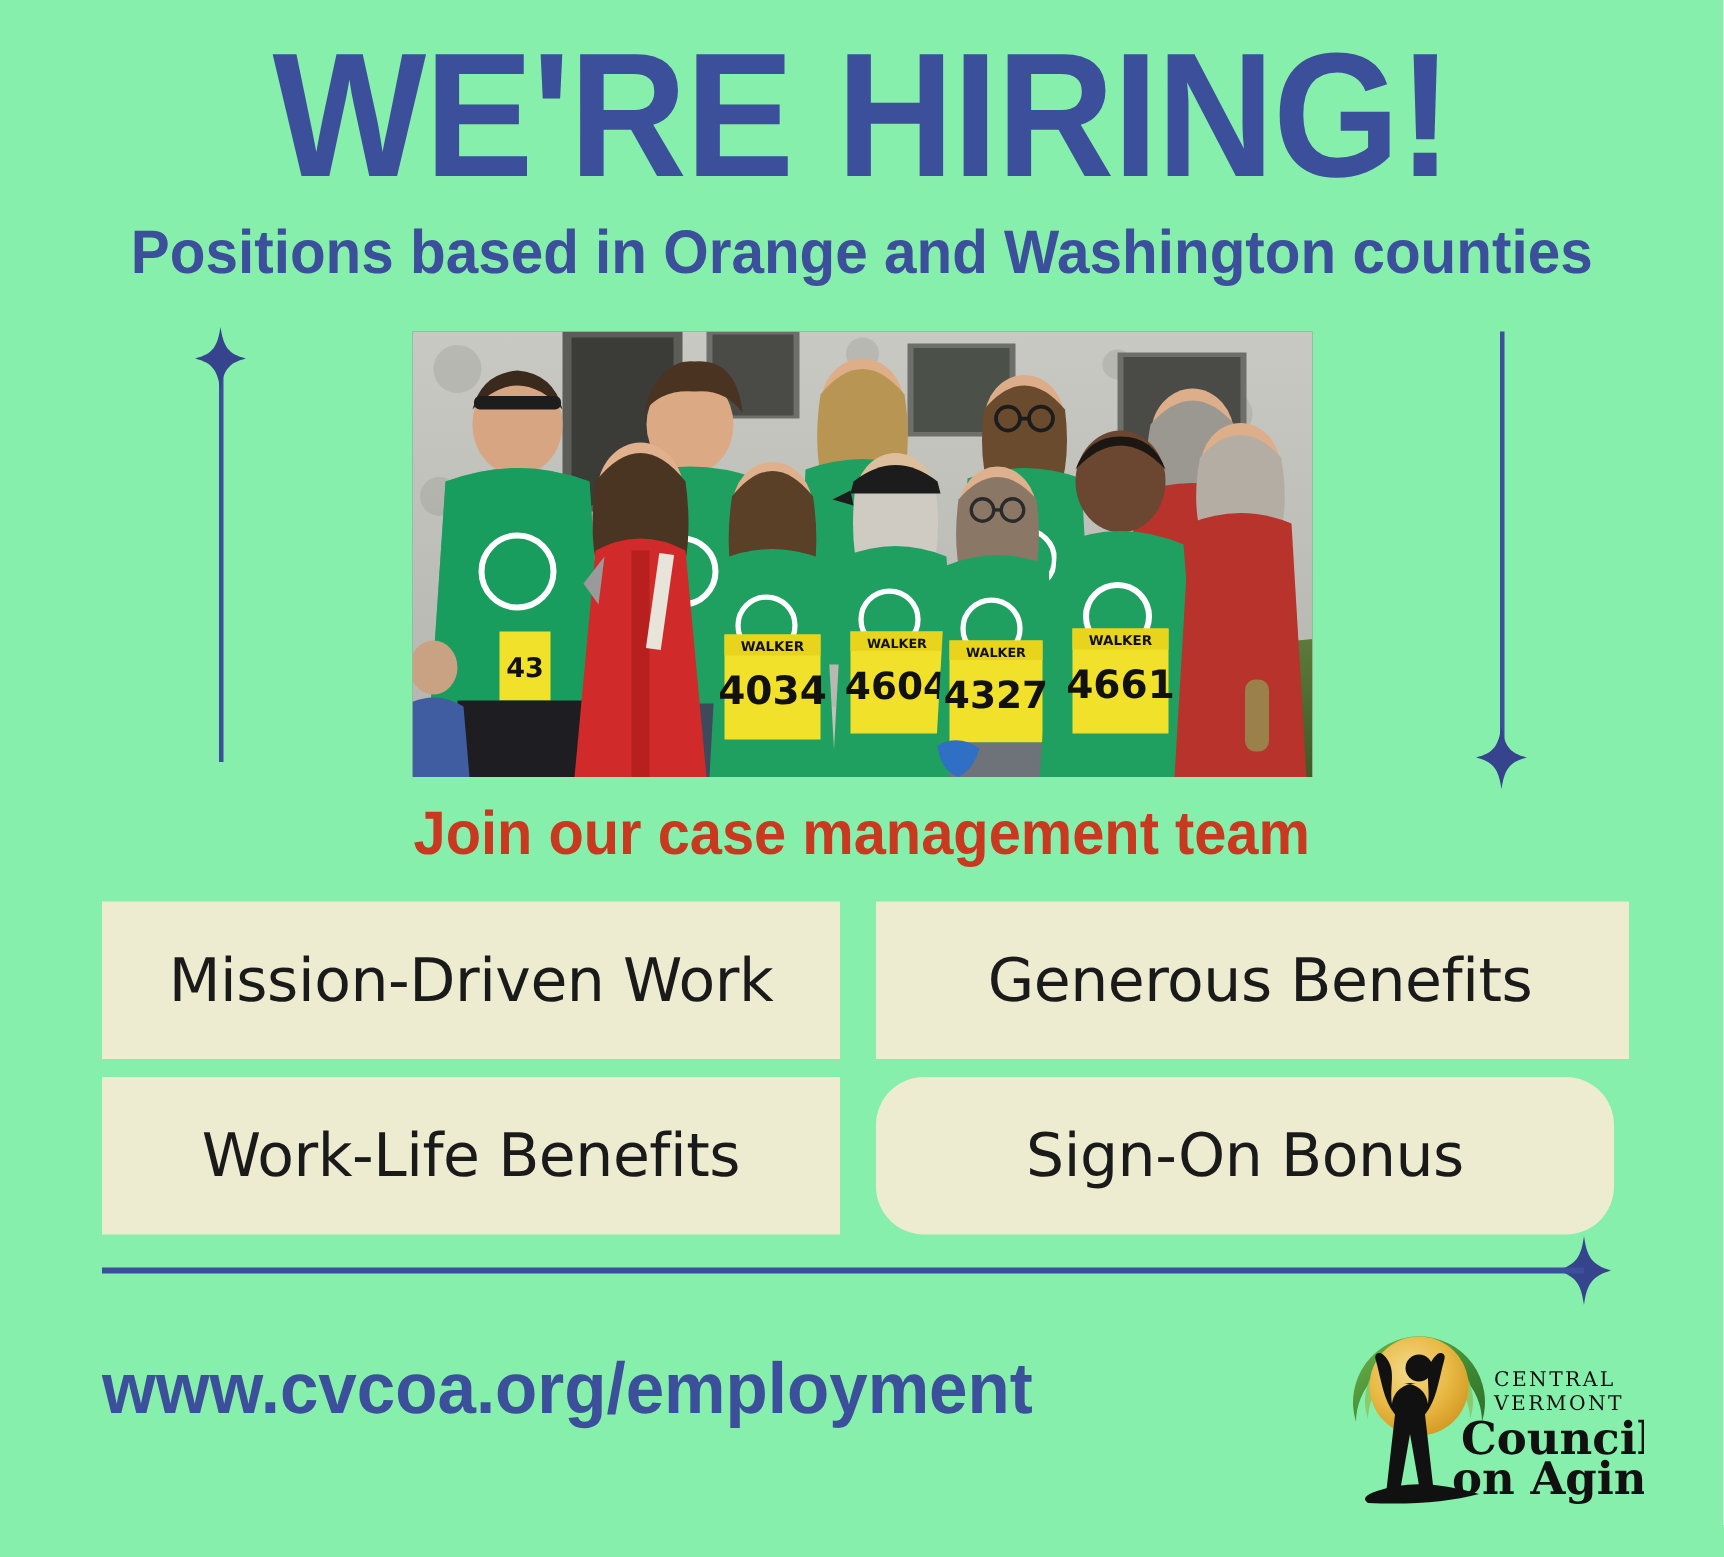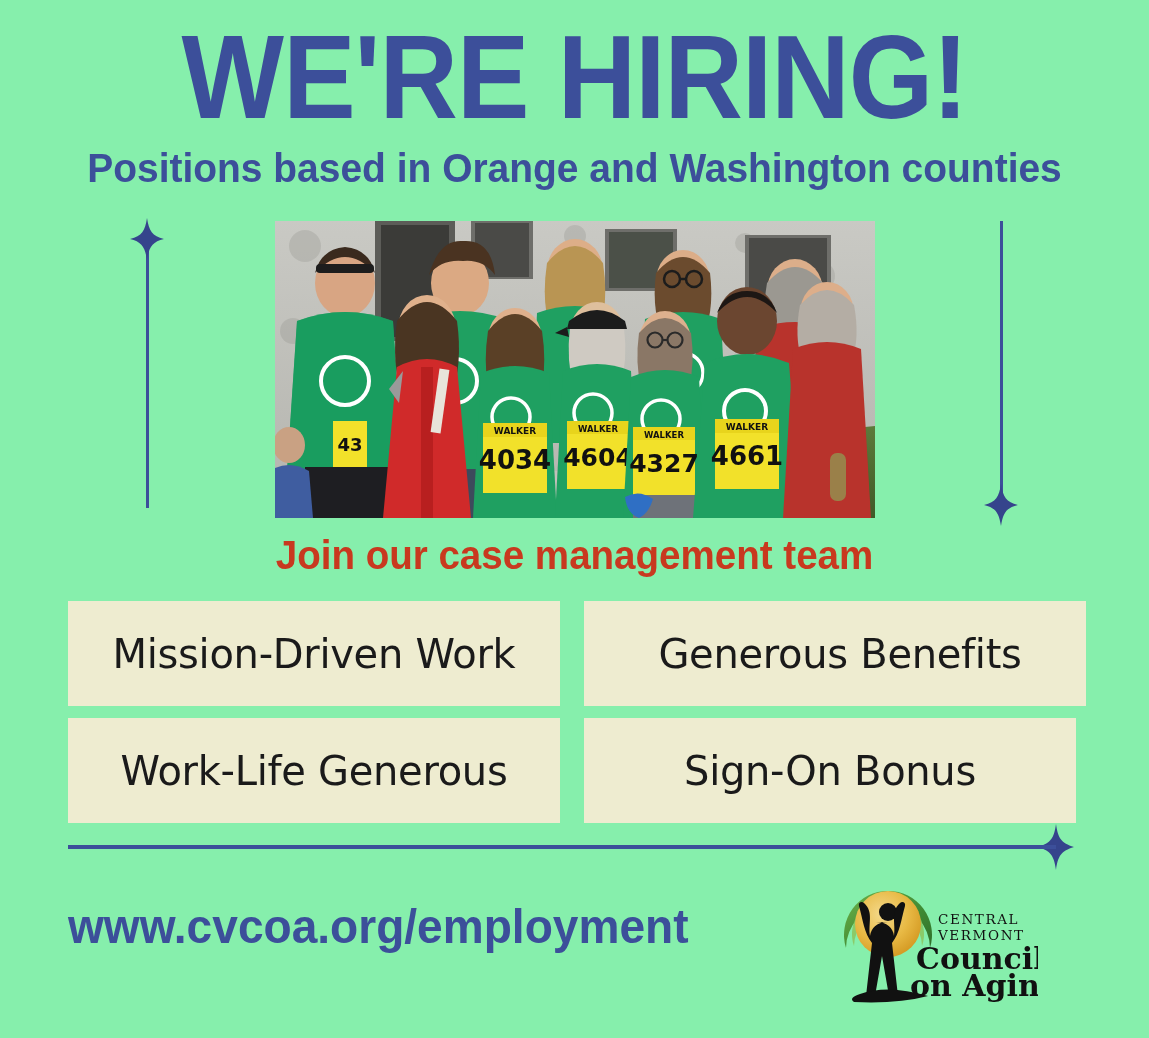--- a/index.html
+++ b/index.html
@@ -112,21 +112,21 @@
     color: #1a1a1a;
     font-family: "DejaVu Sans", sans-serif;
     font-size: 40px;
     font-weight: normal;
     letter-spacing: -0.3px;
     white-space: nowrap;
   }
   .b-0 { left: 68px;  top: 601px; width: 492px; height: 105px; }
   .b-1 { left: 584px; top: 601px; width: 492px; height: 105px; padding-left: 10px; }
   .b-2 { left: 68px;  top: 718px; width: 492px; height: 105px; }
-  .b-3 { left: 584px; top: 718px; width: 492px; height: 105px; }
+  .b-3 { left: 584px; top: 718px; width: 492px; height: 105px; border-radius: 32px; }
 
   
   .rule-h {
     position: absolute;
     left: 68px;
     top: 845px;
     width: 988px;
     height: 4px;
     background: #3c4f9a;
   }
@@ -142,21 +142,21 @@
     line-height: 1.0;
     color: #3c4f9a;
     transform: scaleX(0.96);
     transform-origin: left top;
     white-space: nowrap;
   }
 
   
   .logo {
     position: absolute;
-    left: 838px;
+    left: 896px;
     top: 872px;
     width: 200px;
     height: 134px;
   }
   .logo svg { display: block; width: 100%; height: 100%; }
 </style>
 </head>
 <body>
 
 <div class="flyer">
@@ -354,21 +354,21 @@
 
   <div class="tagline">Join our case management team</div>
 
   <div class="benefit b-0">
     <span>Mission-Driven Work</span>
   </div>
   <div class="benefit b-1">
     <span>Generous Benefits</span>
   </div>
   <div class="benefit b-2">
-    <span>Work-Life Generous</span>
+    <span>Work-Life Benefits</span>
   </div>
   <div class="benefit b-3">
     <span>Sign-On Bonus</span>
   </div>
 
   <div class="rule-h"></div>
 
   <div class="url">www.cvcoa.org/employment</div>
 
   <div class="logo">

